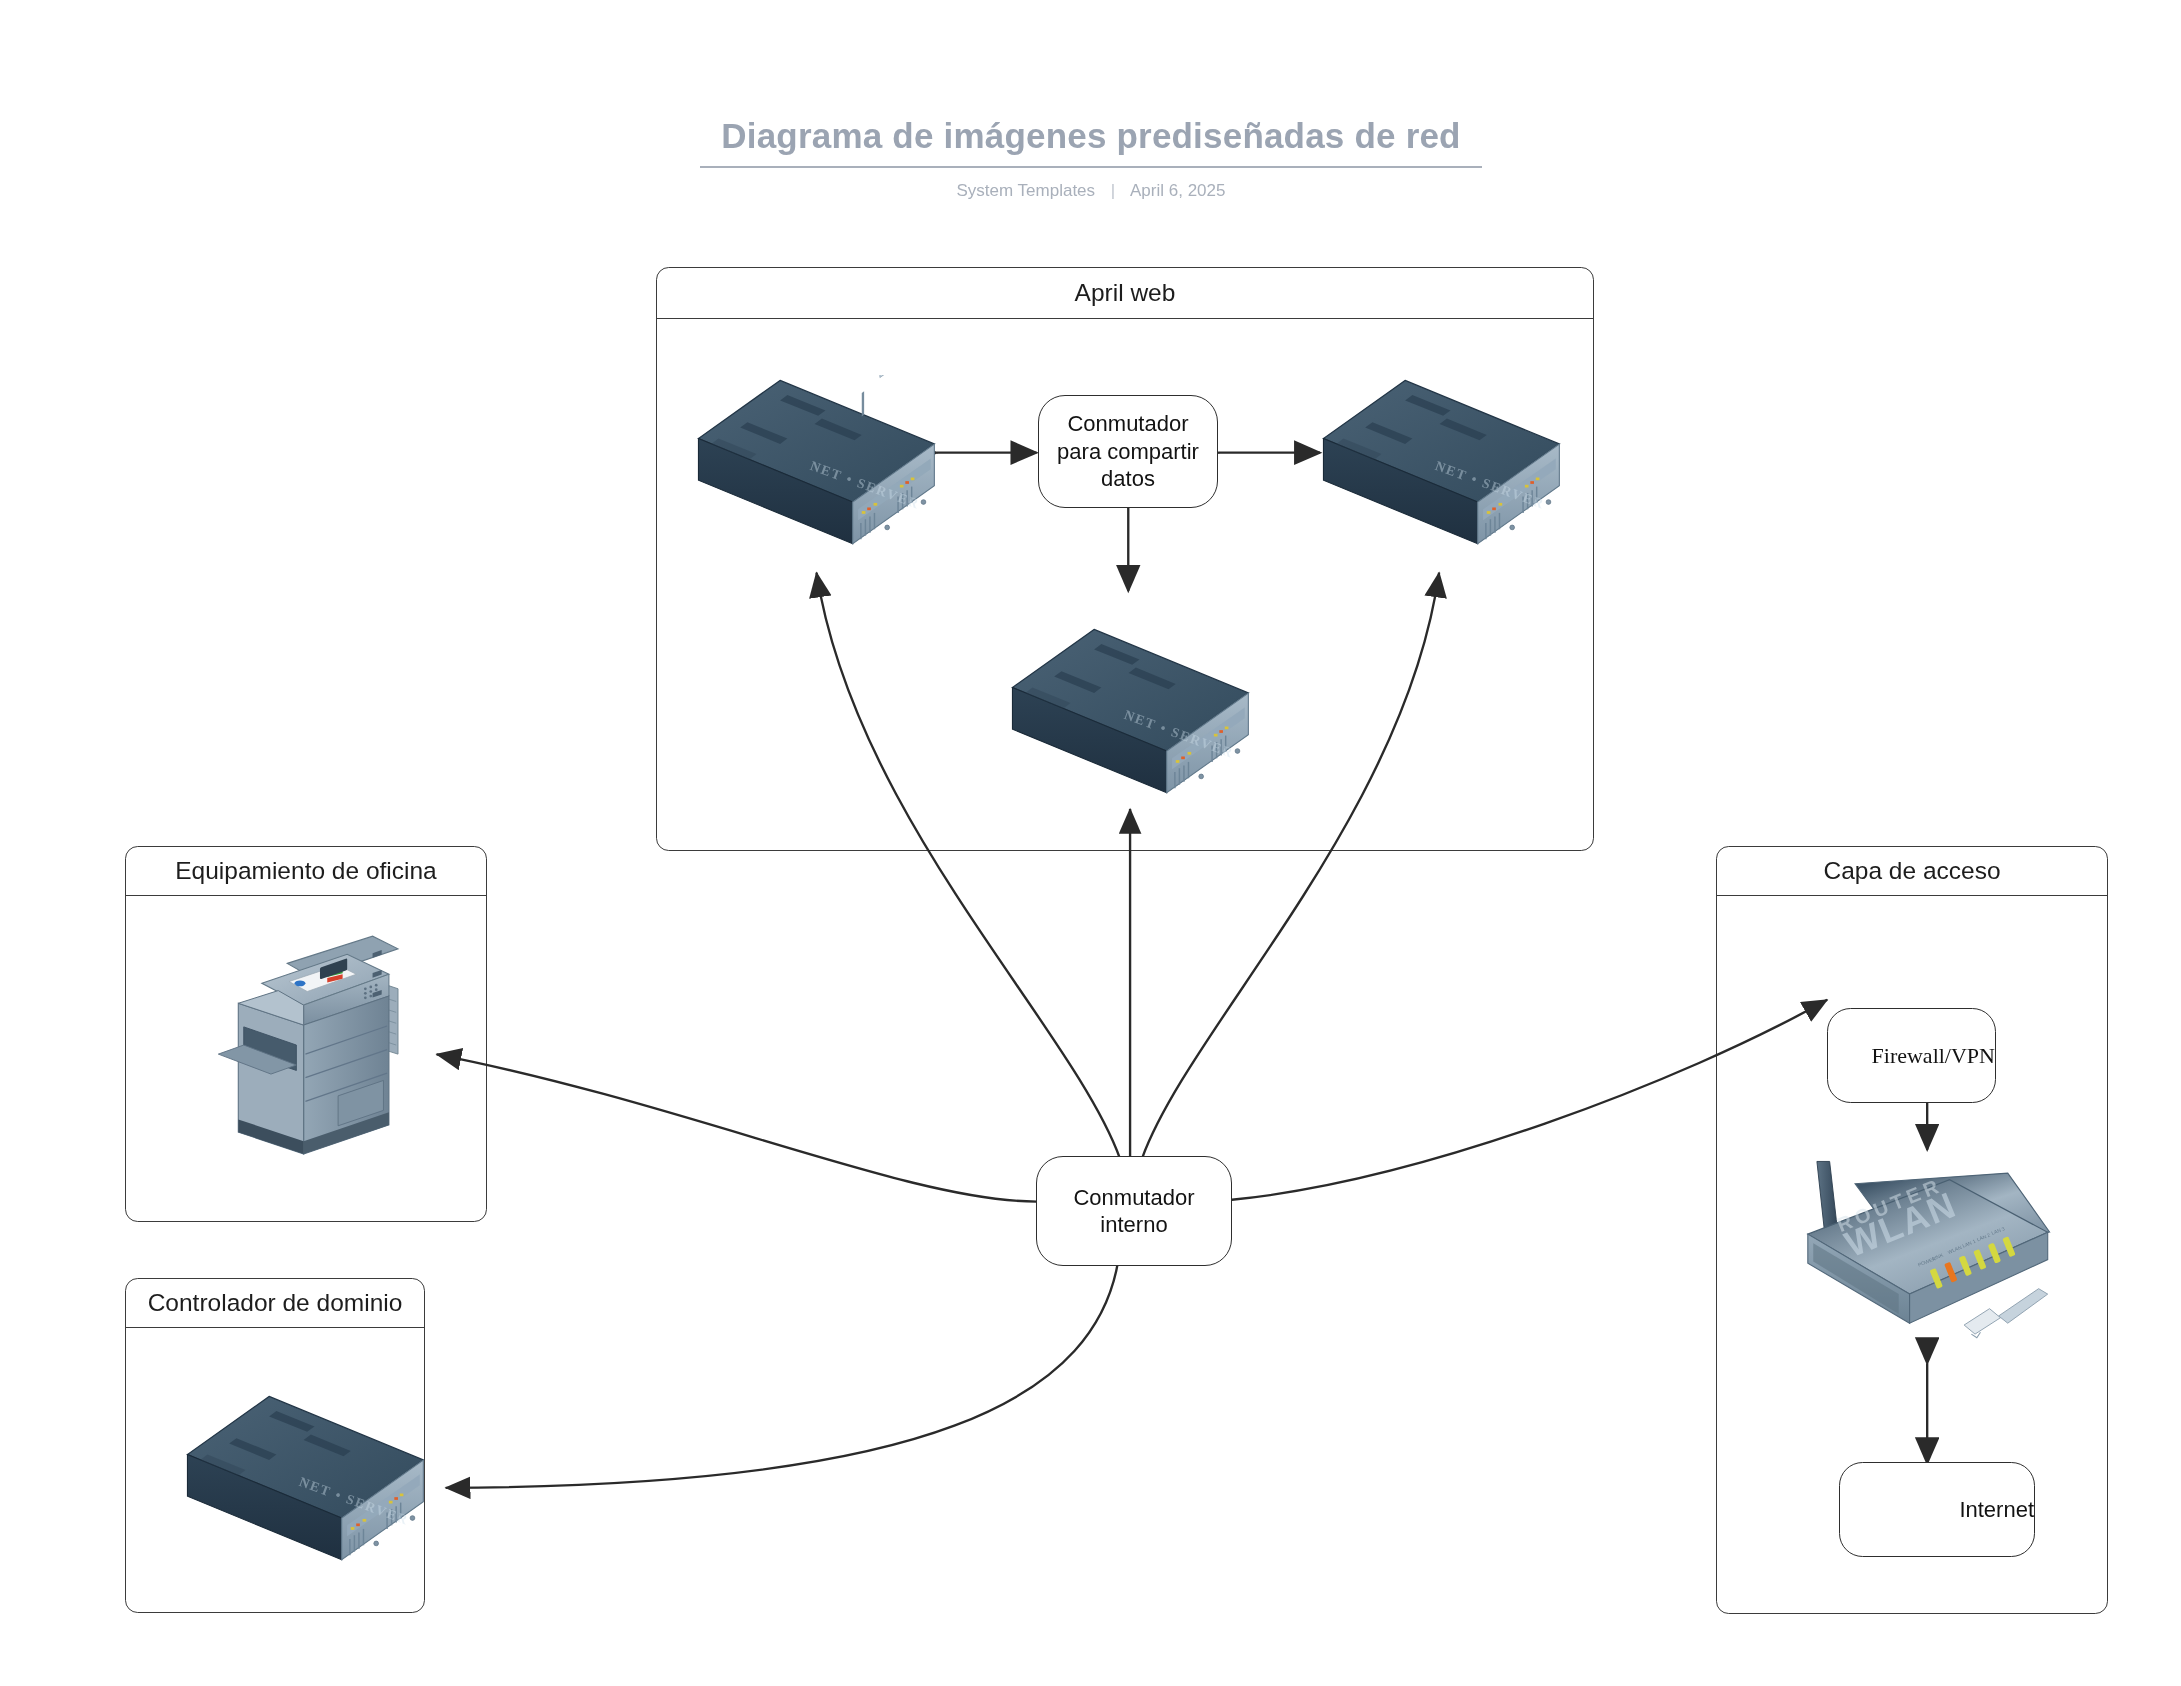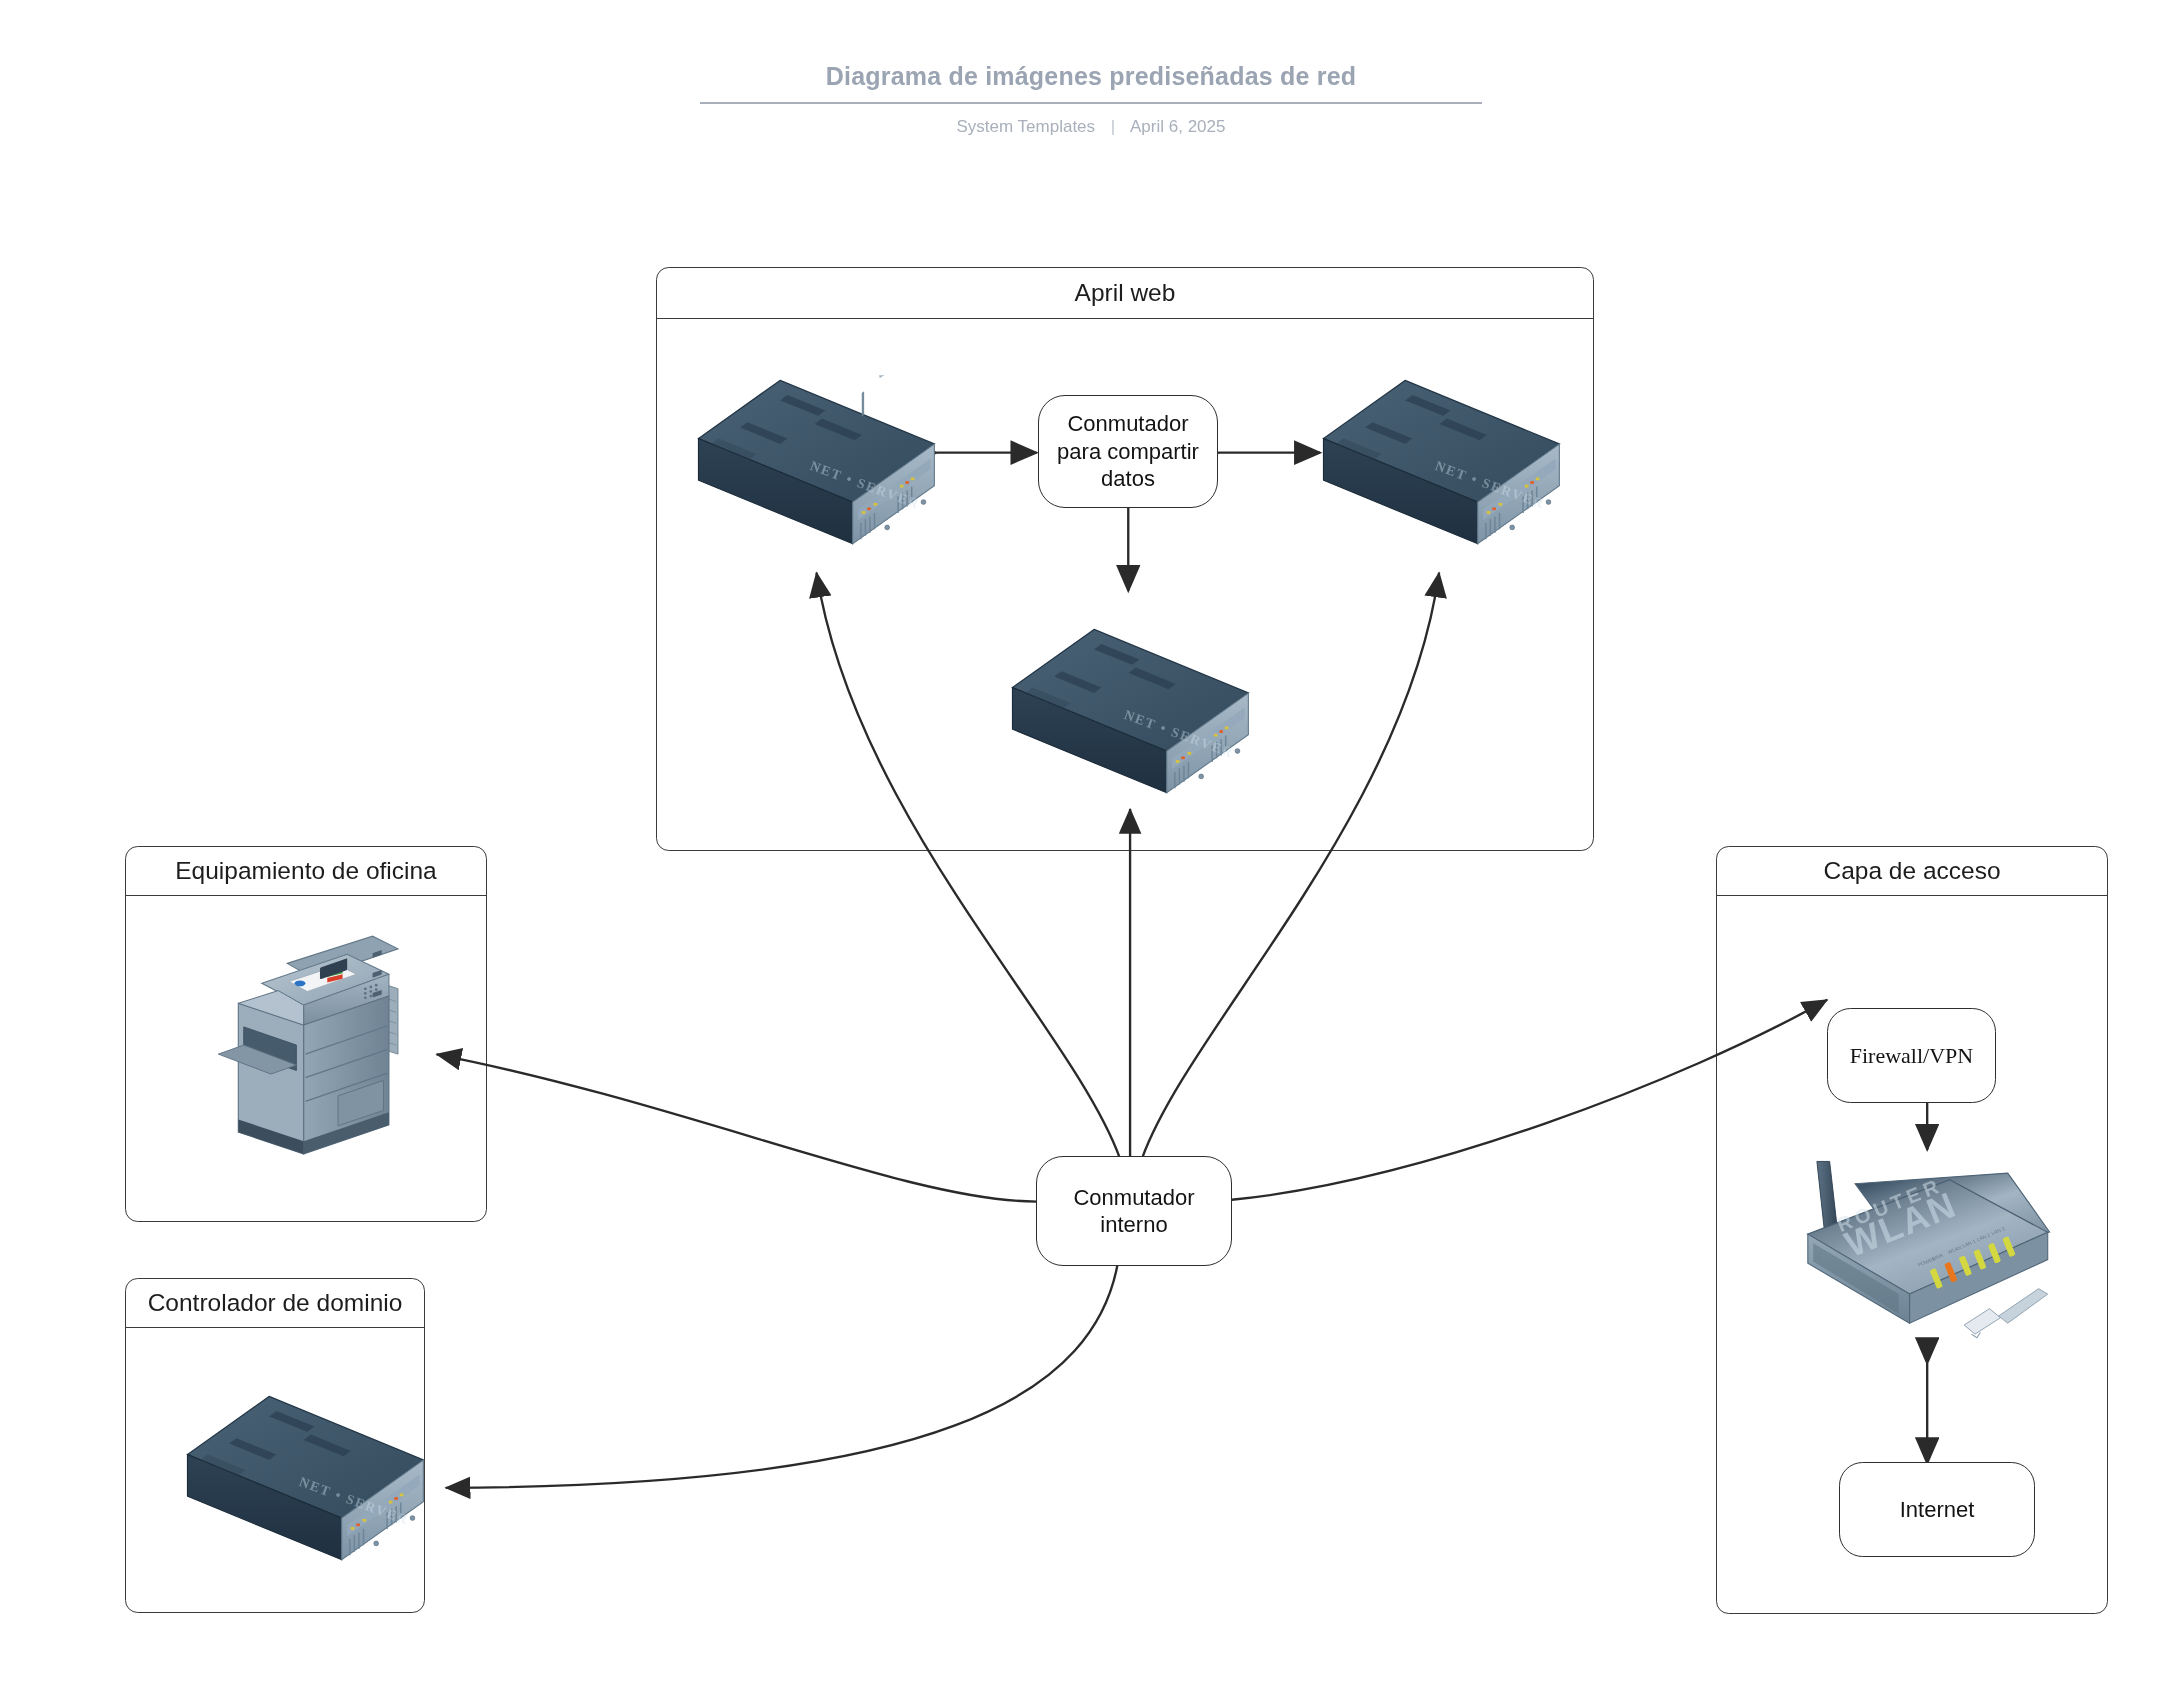--- a/index.html
+++ b/index.html
@@ -6,22 +6,22 @@
   body{
     width:2182px;height:1686px;background:#ffffff;
     font-family:"Liberation Sans","DejaVu Sans",sans-serif;
     overflow:hidden;position:relative;
   }
   #stage{position:absolute;left:0;top:0;width:2182px;height:1686px;}
 
   
   .hdr{position:absolute;left:0;top:0;width:2182px;text-align:center;}
   .hdr-title{
-    font-size:25px;font-weight:bold;color:#9ba4b2;letter-spacing:0.2px;
-    padding-top:64px;line-height:1;
+    font-size:35px;font-weight:bold;color:#9ba4b2;letter-spacing:0.2px;
+    padding-top:118px;line-height:1;
   }
   .hdr-rule{
     width:782px;height:2.7px;background:#a9b0bb;margin:12.7px auto 0 auto;
   }
   .hdr-sub{
     margin-top:12.7px;font-size:17px;color:#a9b0bb;
   }
   .hdr-sub .sep{display:inline-block;margin:0 11px;color:#c0c6cf;}
 
   
@@ -32,21 +32,21 @@
   .group-title{
     position:absolute;left:0;top:0;width:100%;height:100%;
     display:flex;align-items:center;justify-content:center;
     font-size:24.5px;color:#1d1d1d;box-sizing:border-box;
     border-bottom:1.8px solid #3b3b3b;
   }
 
   
   .node{
     position:absolute;border:1.8px solid #2e2e2e;border-radius:27px;background:#fff;
-    box-sizing:border-box;display:flex;align-items:center;justify-content:center;
+    box-sizing:border-box;display:flex;align-items:center;justify-content:flex-end;
     text-align:center;font-size:22px;color:#131313;line-height:1.25;
     z-index:6;
   }
   .node.tight{border-radius:23.6px;}
 
   
   #links{position:absolute;left:0;top:0;width:2182px;height:1686px;pointer-events:none;z-index:4;}
 
   
   .device{position:absolute;z-index:5;}

